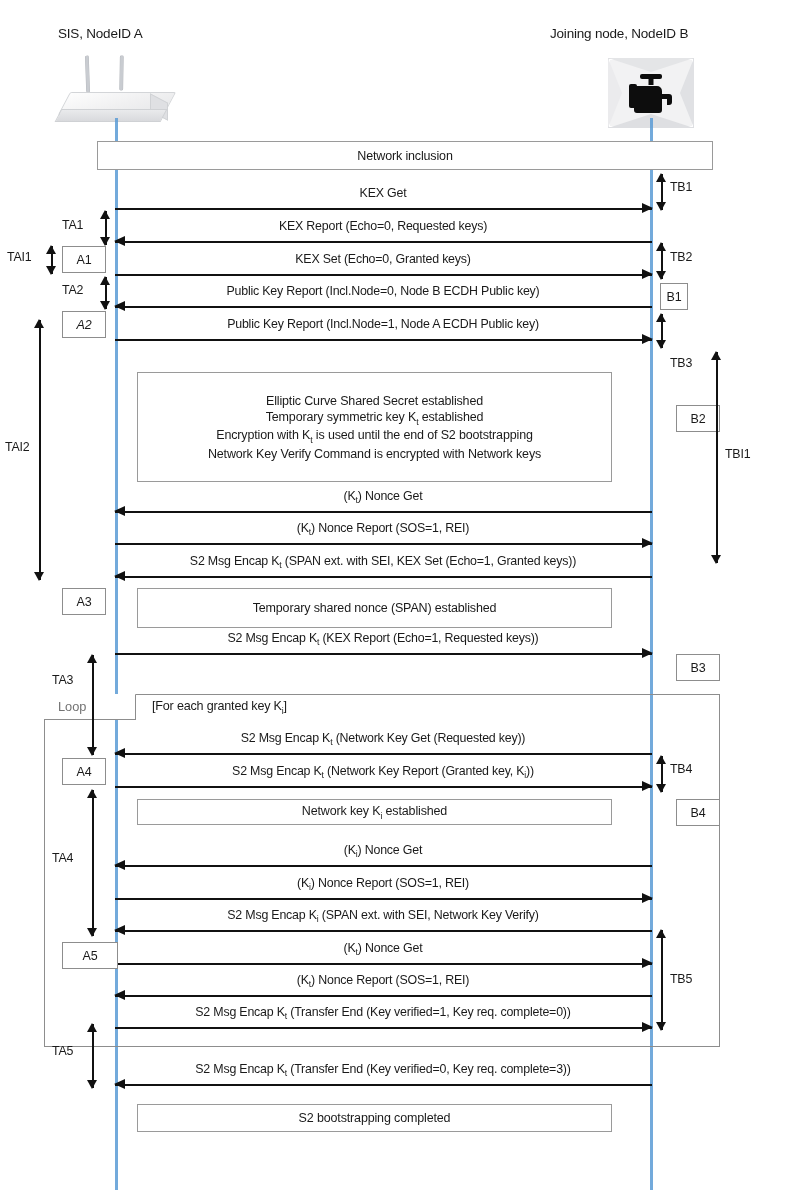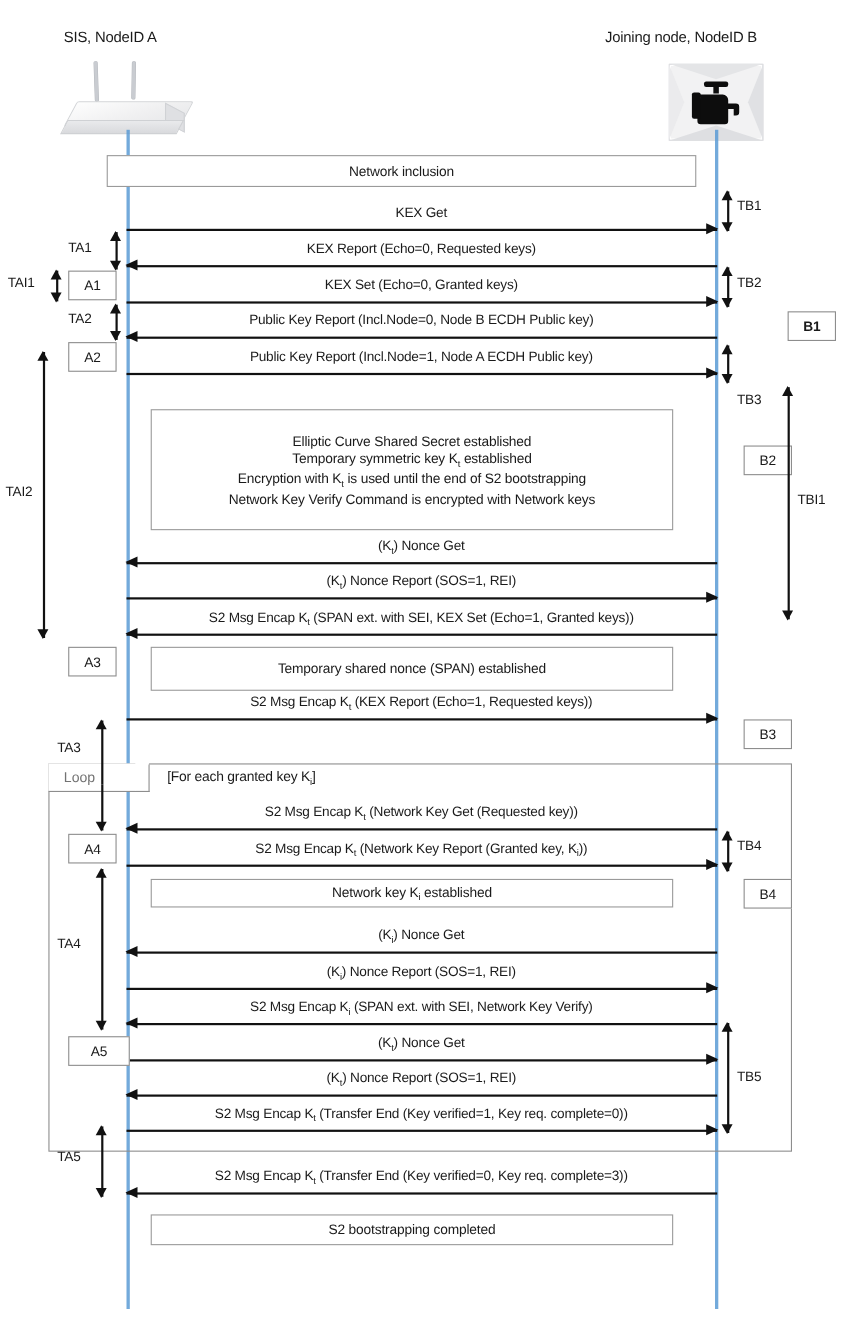--- a/index.html
+++ b/index.html
@@ -199,21 +199,21 @@
       <rect x="13" y="2" width="22" height="5" rx="2" fill="#0d0d0d"></rect>
       <rect x="21.5" y="5" width="5" height="8" fill="#0d0d0d"></rect>
       <path d="M4 14 h26 a5 5 0 0 1 5 5 v3 h7 a3 3 0 0 1 3 3 v5 a3 3 0 0 1 -3 3 h-2 v-6 h-5 v11 a3 3 0 0 1 -3 3 h-22 a3 3 0 0 1 -3 -3 v-18 a3 3 0 0 1 3 -3 z" fill="#0d0d0d"></path>
       <rect x="2" y="12" width="8" height="24" rx="2" fill="#0d0d0d"></rect>
     </svg>
   </div>
 
   <div class="lifeline" style="left:115px;top:118px;height:1072px;"></div>
   <div class="lifeline" style="left:650px;top:118px;height:1072px;"></div>
 
-  <div class="boxframe notebox widebox" style="left:97px;top:141px;width:536px;height:29px;">
+  <div class="boxframe notebox widebox" style="left:97px;top:141px;width:616px;height:29px;">
     <span>Network inclusion</span>
   </div>
 
   <div class="msglabel" style="left:383px;top:186px;">
     <span>KEX Get</span>
   </div>
   <div class="msg r" style="left:115px;top:208px;width:537px;">
     <div class="line"></div>
       <div class="head"></div>
   </div>
@@ -387,34 +387,34 @@
       <div class="head"></div>
   </div>
 
   <div class="boxframe notebox widebox" style="left:137px;top:1104px;width:475px;height:28px;">
     <span>S2 bootstrapping completed</span>
   </div>
 
   <div class="boxframe tagbox" style="left:62px;top:246px;width:44px;height:27px;">
     <span>A1</span>
   </div>
-  <div class="boxframe tagbox" style="left:62px;top:311px;width:44px;height:27px;">
+  <div class="boxframe tagbox" style="left:62px;top:311px;width:44px;height:27px;font-style:italic;">
     <span>A2</span>
   </div>
   <div class="boxframe tagbox" style="left:62px;top:588px;width:44px;height:27px;">
     <span>A3</span>
   </div>
   <div class="boxframe tagbox" style="left:62px;top:758px;width:44px;height:27px;">
     <span>A4</span>
   </div>
   <div class="boxframe tagbox" style="left:62px;top:942px;width:56px;height:27px;">
     <span>A5</span>
   </div>
 
-  <div class="boxframe tagbox" style="left:716px;top:283px;width:44px;height:27px;font-weight:bold;">
+  <div class="boxframe tagbox" style="left:660px;top:283px;width:28px;height:27px;">
     <span>B1</span>
   </div>
   <div class="boxframe tagbox" style="left:676px;top:405px;width:44px;height:27px;">
     <span>B2</span>
   </div>
   <div class="boxframe tagbox" style="left:676px;top:654px;width:44px;height:27px;">
     <span>B3</span>
   </div>
   <div class="boxframe tagbox" style="left:676px;top:799px;width:44px;height:27px;">
     <span>B4</span>

